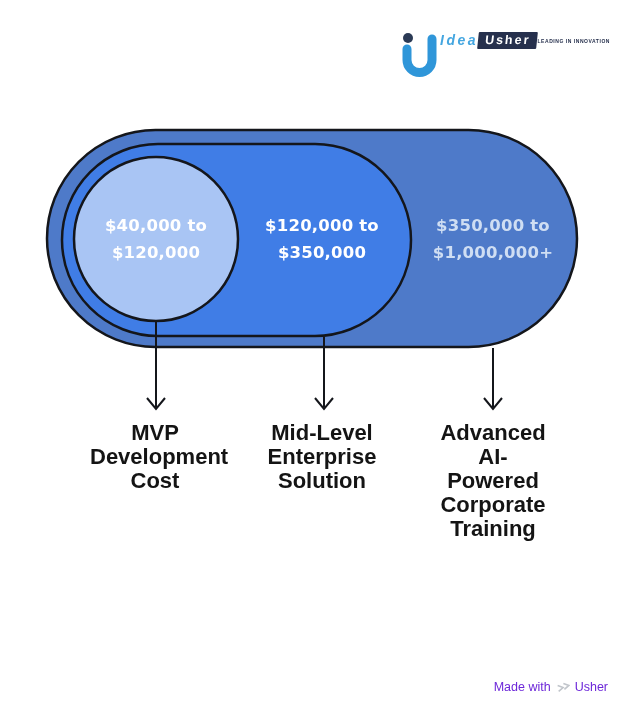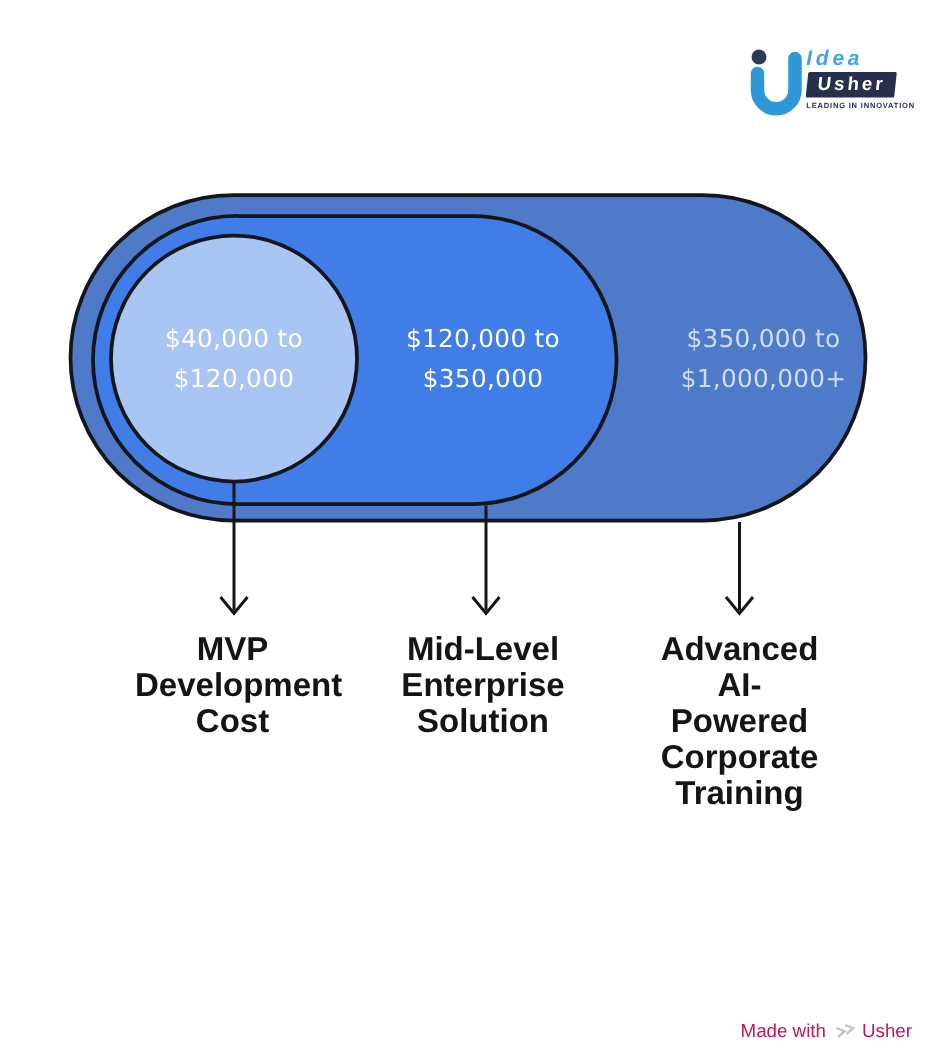--- a/index.html
+++ b/index.html
@@ -4,21 +4,21 @@
 <style>
   html,body { margin:0; padding:0; background:#ffffff; }
   .canvas {
     position:relative; width:624px; height:708px; background:#ffffff;
     font-family:"Liberation Sans", sans-serif; overflow:hidden;
   }
 
   
   .logo { position:absolute; top:30px; right:14px; display:flex; align-items:flex-start; gap:3px; }
   .logo-glyph { display:block; }
-  .logo-textcol { display:flex; flex-direction:column; align-items:flex-start; }
+  .logo-textcol { display:flex; flex-direction:row; align-items:center; }
   .logo-idea {
     font-size:14px; font-weight:bold; font-style:italic;
     color:#44A6E0; letter-spacing:2.5px; line-height:16px;
   }
   .logo-usher {
     background:#26304D; color:#ffffff; font-size:12.5px; font-weight:bold;
     letter-spacing:2px; padding:1px 7px 2px; margin-top:2px;
     transform:skewX(-6deg); display:inline-block; border-radius:1px;
   }
   .logo-tagline {
@@ -26,25 +26,25 @@
     white-space:nowrap; font-weight:bold;
   }
 
   
   .diagram { position:absolute; left:0; top:0; width:624px; height:708px; }
 
   
   .amount {
     position:absolute; top:212px; width:160px; text-align:center;
     font-family:"DejaVu Sans", sans-serif; font-size:16.5px; line-height:27px;
-    color:#FFFFFF; letter-spacing:0.2px;
+    color:#FFFFFF; letter-spacing:0.2px;font-weight:bold;
   }
   .amount-1 { left:76px; }
   .amount-2 { left:242px; }
-  .amount-3 { left:429px; color:#CFDEF3; }
+  .amount-3 { left:413px; color:#CFDEF3; }
 
   
   .tier-title {
     position:absolute; top:421px; width:130px; text-align:center;
     font-weight:bold; font-size:22px; line-height:24px; color:#141414;
   }
   .title-1 { left:90px; }
   .title-2 { left:257px; }
   .title-3 { left:428px; }
 
@@ -52,21 +52,21 @@
     position:absolute; width:150px; text-align:center;
     font-size:13.5px; line-height:19.5px; color:#6F6F6F;
   }
   .desc-1 { left:80px;  top:504px; }
   .desc-2 { left:247px; top:504px; }
   .desc-3 { left:418px; top:528px; }
 
   
   .attribution {
     position:absolute; right:16px; bottom:14px; display:flex;
-    align-items:center; gap:5px; color:#be185d; font-size:12.5px;
+    align-items:center; gap:5px; color:#6d28d9; font-size:12.5px;
   }
 </style>
 </head>
 <body>
 
 <div class="canvas">
 
   <div class="logo">
     <svg class="logo-glyph" width="38" height="52" viewBox="0 0 38 52">
       <circle cx="9" cy="8" r="5" fill="#2B3A55"></circle>

